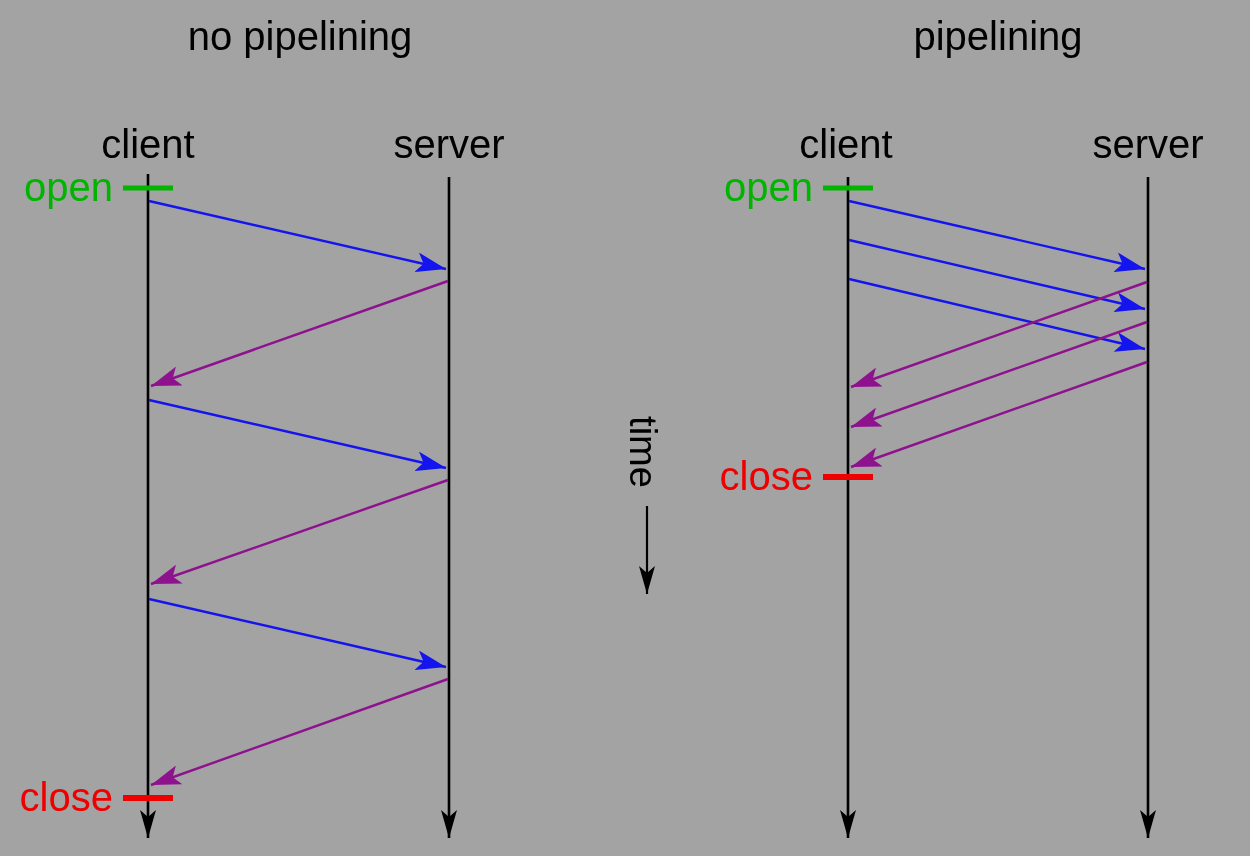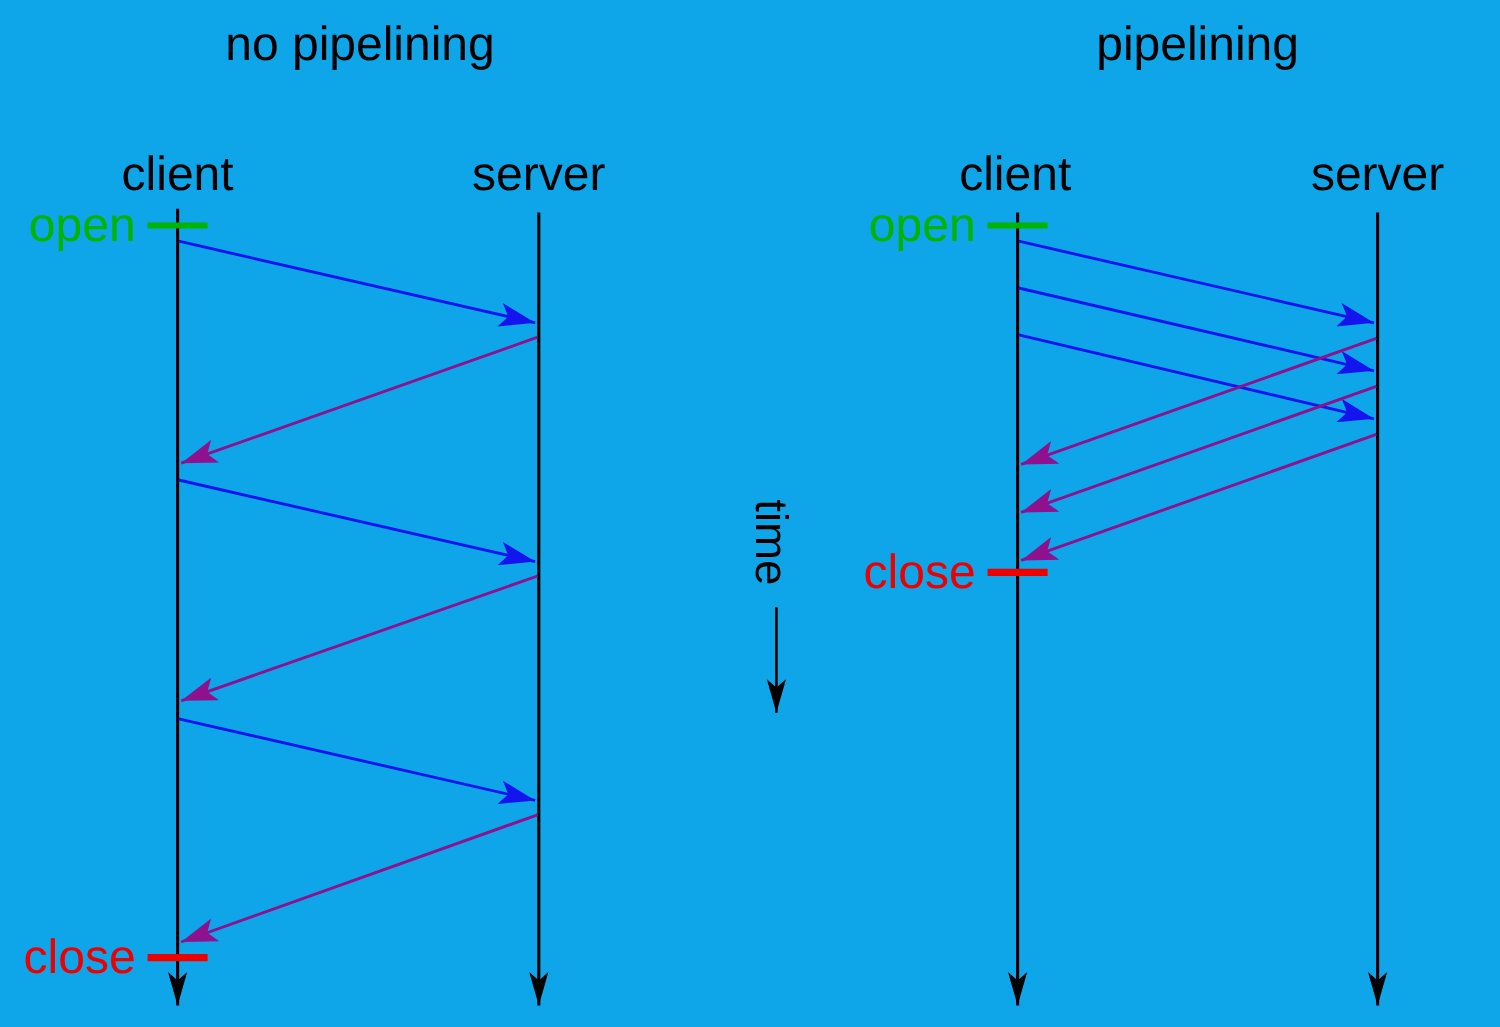--- a/index.html
+++ b/index.html
@@ -1,16 +1,16 @@
 <!DOCTYPE html>
 <html style="--open-color: #00b400; --close-color: #ee0000;"><head>
 <meta charset="utf-8">
 <style>
   html,body{margin:0;padding:0;background:#ffffff;}
-  .canvas{position:relative;width:1250px;height:856px;background:#0ea5e9;
+  .canvas{position:relative;width:1250px;height:856px;background:#a3a3a3;
           font-family:"Liberation Sans",sans-serif;overflow:hidden;}
   svg{display:block;}
   text{fill:#000000;}
   .title{font-size:40px;}
   .actor{font-size:40px;}
   .open-label{font-size:40px;fill:var(--open-color,#00b400);}
   .close-label{font-size:40px;fill:var(--close-color,#ee0000);}
   .time-label{font-size:38px;}
 </style>
 </head>

